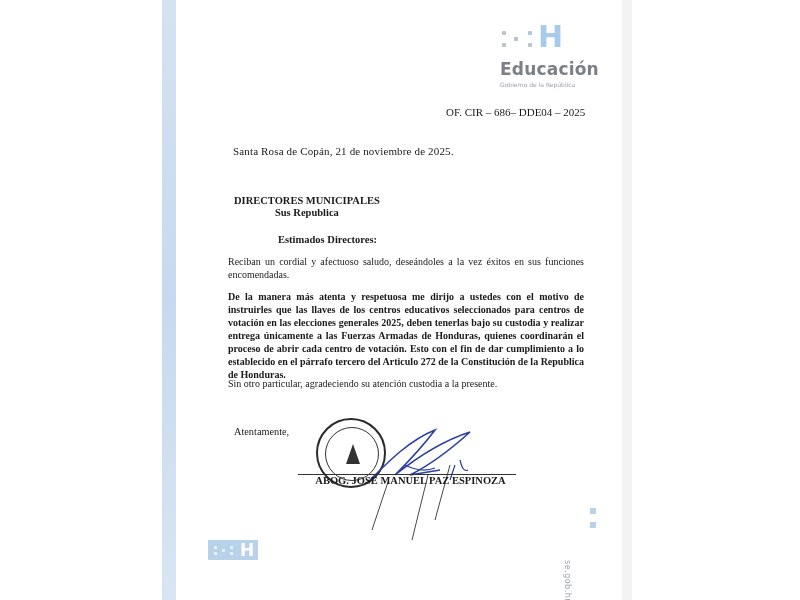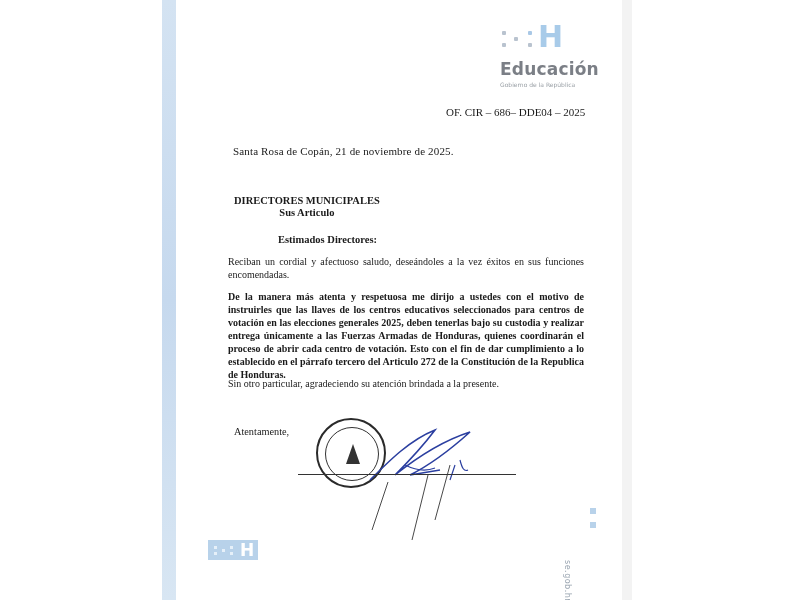--- a/index.html
+++ b/index.html
@@ -137,46 +137,47 @@
   </div>
   <div class="logo-title">Educación</div>
   <div class="logo-sub">Gobierno de la República</div>
 </div>
 
 <div class="ref">OF. CIR – 686– DDE04 – 2025</div>
 <div class="date">Santa Rosa de Copán, 21 de noviembre de 2025.</div>
 
 <div class="addressee">
   <div>DIRECTORES MUNICIPALES</div>
-  <div>Sus Articulo</div>
+  <div>Sus Republica</div>
 </div>
 
 <div class="salutation">Estimados Directores:</div>
 
 <div class="para p1">Reciban un cordial y afectuoso saludo, deseándoles a la vez éxitos en sus funciones encomendadas.</div>
 <div class="para p2">De la manera más atenta y respetuosa me dirijo a ustedes con el motivo de instruirles que las llaves de los centros educativos seleccionados para centros de votación en las elecciones generales 2025, deben tenerlas bajo su custodia y realizar entrega únicamente a las Fuerzas Armadas de Honduras, quienes coordinarán el proceso de abrir cada centro de votación. Esto con el fin de dar cumplimiento a lo establecido en el párrafo tercero del Articulo 272 de la Constitución de la Republica de Honduras.</div>
-<div class="para p3">Sin otro particular, agradeciendo su atención brindada a la presente.</div>
+<div class="para p3">Sin otro particular, agradeciendo su atención custodia a la presente.</div>
 
 <div class="closing">Atentamente,</div>
 
 <div class="seal">
   <div class="seal-inner">
     <div class="seal-emblem"></div>
   </div>
 </div>
 
 <svg class="sig-svg" width="150" height="120" viewBox="0 0 150 120">
   <path d="M20 60 C40 40, 60 20, 85 10 C70 30, 55 45, 45 55 C70 35, 95 20, 120 12 C100 30, 80 45, 60 55 L90 50" fill="none" stroke="#2b3fa0" stroke-width="1.6"></path>
   <path d="M55 45 C65 50, 75 52, 85 48" fill="none" stroke="#2b3fa0" stroke-width="1.2"></path>
   <path d="M105 45 L100 60 M110 40 C112 48, 114 52, 118 50" fill="none" stroke="#2b3fa0" stroke-width="1.2"></path>
   <path d="M22 110 L38 62 M62 120 L78 55 M85 100 L100 45" fill="none" stroke="#333" stroke-width="0.9"></path>
 </svg>
 
 <div class="sig-line"></div>
 <div class="signer">
+  <div>ABOG. JOSE MANUEL PAZ ESPINOZA</div>
 </div>
 
 <div class="footer-logo">
   <span class="fd" style="left:6px;top:6px"></span>
   <span class="fd" style="left:6px;top:12px"></span>
   <span class="fd" style="left:14px;top:9px"></span>
   <span class="fd" style="left:22px;top:6px"></span>
   <span class="fd" style="left:22px;top:12px"></span>
   <span class="fh">H</span>
 </div>

